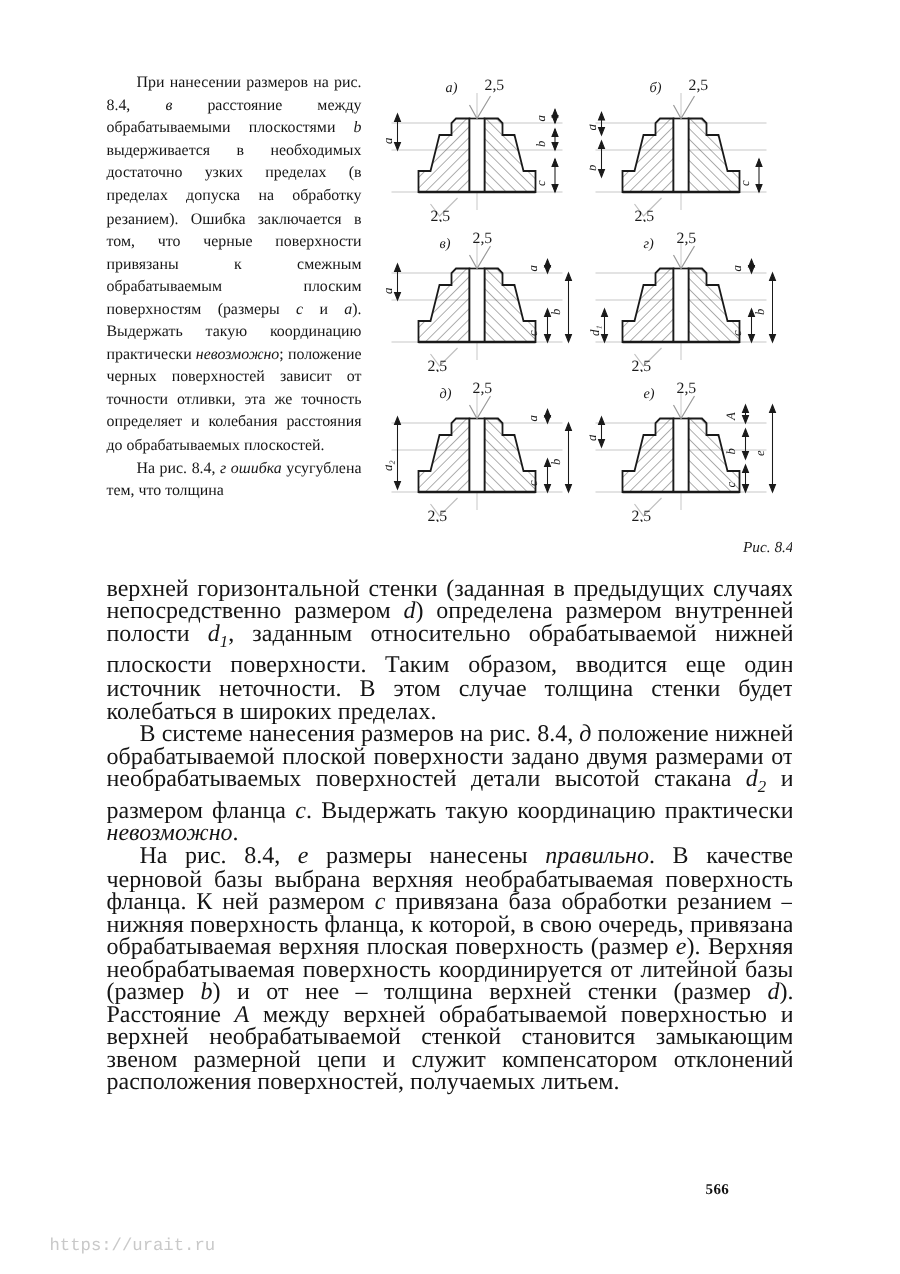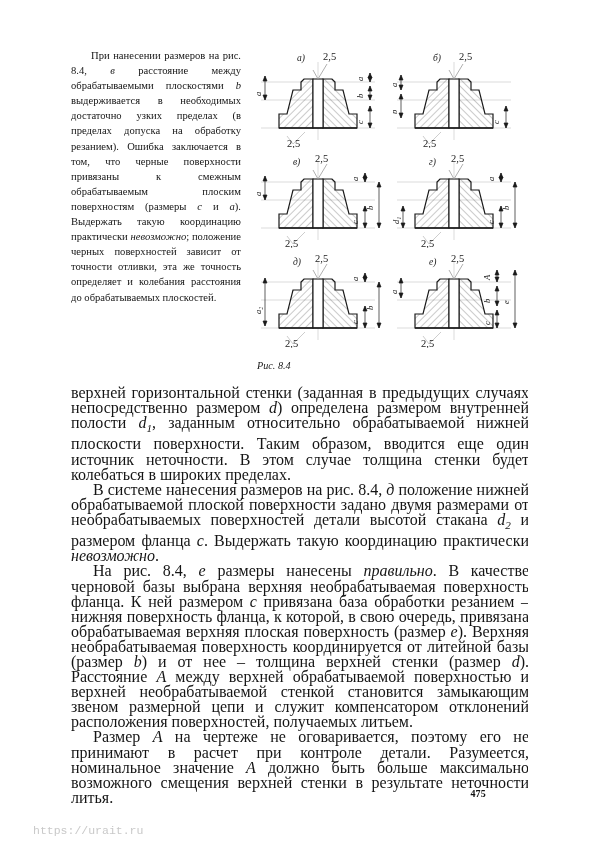--- a/index.html
+++ b/index.html
@@ -64,21 +64,21 @@
   .fig-cell.c0 { left: 0px; }
   .fig-cell.c1 { left: 136px; }
 
   .fig-cell svg { display: block; }
 
   .fig-caption {
     position: absolute;
     left: 0;
     top: 312px;
     width: 272px;
-    text-align: left;
+    text-align: right;
     font-size: 10.2px;
     font-style: italic;
     color: #1a1a1a;
   }
 
   
   .body-text {
     position: absolute;
     left: 71px;
     top: 385px;
@@ -120,20 +120,23 @@
 </head>
 <body>
 
 <div class="page">
 
   <div class="top-block">
 
     <div class="left-col">
       <p class="indent">
         <span>При нанесении размеров на рис. 8.4, </span><i>в</i><span> расстояние между обрабатываемыми плоскостями </span><i>b</i><span> выдерживается в необходимых достаточно узких пределах (в пределах допуска на обработку резанием). Ошибка заключается в том, что черные поверхности привязаны к смежным обрабатываемым плоским поверхностям (размеры </span><i>с</i><span> и </span><i>a</i><span>). Выдержать такую координацию практически </span><i>невозможно</i><span>; положение черных поверхностей зависит от точности отливки, эта же точность определяет и колебания расстояния до обрабатываемых плоскостей.</span>
+      </p>
+      <p class="indent">
+        <span>На рис. 8.4, </span><i>г ошибка</i><span> усугублена тем, что толщина</span>
       </p>
     </div>
 
     <div class="figure">
       <div class="fig-grid">
 
         <div class="fig-cell r0 c0">
           <svg width="136" height="100" viewBox="0 0 136 100" xmlns="http://www.w3.org/2000/svg">
             <defs>
               <pattern id="hatchA" width="5" height="5" patternTransform="rotate(45)" patternUnits="userSpaceOnUse">
@@ -412,22 +415,19 @@
   <div class="body-text">
     <p style="text-indent:0;">
       верхней горизонтальной стенки (заданная в предыдущих случаях непосредственно размером <i>d</i>) определена размером внутренней полости <i>d</i><sub><i>1</i></sub>, заданным относительно обрабатываемой нижней плоскости поверхности. Таким образом, вводится еще один источник неточности. В этом случае толщина стенки будет колебаться в широких пределах.
     </p>
     <p>
       В системе нанесения размеров на рис. 8.4, <i>д</i> положение нижней обрабатываемой плоской поверхности задано двумя размерами от необрабатываемых поверхностей детали высотой стакана <i>d</i><sub><i>2</i></sub> и размером фланца <i>с</i>. Выдержать такую координацию практически <i>невозможно</i>.
     </p>
     <p>
       На рис. 8.4, <i>е</i> размеры нанесены <i>правильно</i>. В качестве черновой базы выбрана верхняя необрабатываемая поверхность фланца. К ней размером <i>с</i> привязана база обработки резанием – нижняя поверхность фланца, к которой, в свою очередь, привязана обрабатываемая верхняя плоская поверхность (размер <i>е</i>). Верхняя необрабатываемая поверхность координируется от литейной базы (размер <i>b</i>) и от нее – толщина верхней стенки (размер <i>d</i>). Расстояние <i>А</i> между верхней обрабатываемой поверхностью и верхней необрабатываемой стенкой становится замыкающим звеном размерной цепи и служит компенсатором отклонений расположения поверхностей, получаемых литьем.
     </p>
-    <p>
-      Размер <i>А</i> на чертеже не оговаривается, поэтому его не принимают в расчет при контроле детали. Разумеется, номинальное значение <i>А</i> должно быть больше максимально возможного смещения верхней стенки в результате неточности литья.
-    </p>
   </div>
 
-  <div class="page-number">475</div>
+  <div class="page-number">566</div>
 
   <div class="watermark">https://urait.ru</div>
 
 </div>
 
 </body></html>

